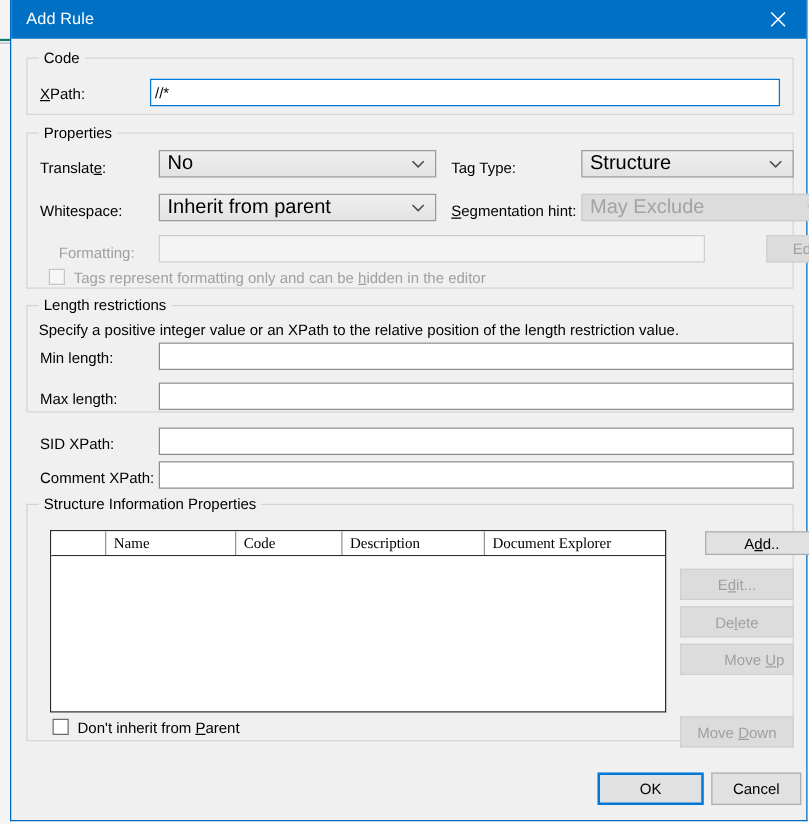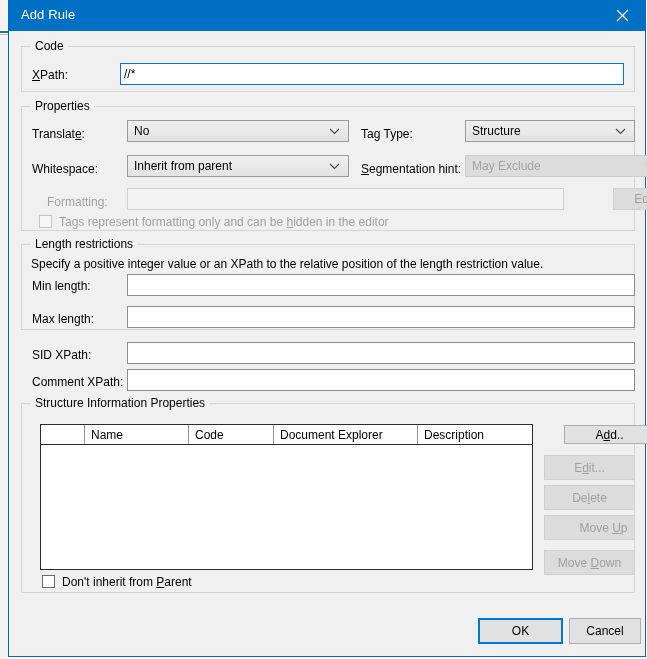--- a/index.html
+++ b/index.html
@@ -131,21 +131,21 @@
     color: #a0a0a0;
   }
 
   
   .combo {
     position: absolute;
     box-sizing: border-box;
     border: 1px solid #9a9a9a;
     background: #e8e8e8;
     background: linear-gradient(#efefef, #e3e3e3);
-    font-size: 12px;
+    font-size: 16px;
     color: #000;
     cursor: default;
   }
   .combo .combo-text {
     position: absolute;
     left: 6px;
     top: 50%;
     transform: translateY(-50%);
     white-space: nowrap;
   }
@@ -227,20 +227,21 @@
   .lv-col {
     box-sizing: border-box;
     border-right: 1px solid #969696;
     font-size: 12px;
     color: #000;
     padding-left: 6px;
     display: flex;
     align-items: center;
     white-space: nowrap;
     overflow: hidden;
+    font-family: Liberation Serif, serif;
   }
   .lv-col:last-child { border-right: none; }
   #lv-body {
     height: 124px;
     background: #ffffff;
   }
 </style>
 </head>
 <body>
 
@@ -351,39 +352,39 @@
 
   <div class="group" style="left:12px; top:403px; width:614px; height:190px;">
     <span class="group-label">Structure Information Properties</span>
   </div>
 
   <div id="listview" style="left:31px; top:424px; width:493px; height:146px;">
     <div id="lv-header">
       <div class="lv-col" style="width:44px;"></div>
       <div class="lv-col" style="width:104px;">Name</div>
       <div class="lv-col" style="width:85px;">Code</div>
+      <div class="lv-col" style="width:114px;">Description</div>
       <div class="lv-col" style="width:144px;">Document Explorer</div>
-      <div class="lv-col" style="width:114px;">Description</div>
     </div>
     <div id="lv-body"></div>
   </div>
 
   <div class="btn" style="left:555px; top:425px; width:91px; height:19px;">
     <span><span>A</span><span class="acc">d</span><span>d..</span></span>
   </div>
   <div class="btn disabled" style="left:535px; top:455px; width:91px; height:25px;">
     <span><span>E</span><span class="acc">d</span><span>it...</span></span>
   </div>
   <div class="btn disabled" style="left:535px; top:485px; width:91px; height:25px;">
     <span><span>De</span><span class="acc">l</span><span>ete</span></span>
   </div>
   <div class="btn disabled" style="left:535px; top:515px; width:91px; height:25px;padding-left:28px;">
     <span><span>Move </span><span class="acc">U</span><span>p</span></span>
   </div>
-  <div class="btn disabled" style="left:535px; top:550px; width:91px; height:25px;">
+  <div class="btn disabled" style="left:535px; top:573px; width:91px; height:25px;">
     <span><span>Move </span><span class="acc">D</span><span>own</span></span>
   </div>
 
   <div class="cbox-row" style="left:33px; top:575px;">
     <span class="cbox"></span>
     <span class="cbox-label">
       <span>Don't inherit from </span><span class="acc">P</span><span>arent</span>
     </span>
   </div>
 

